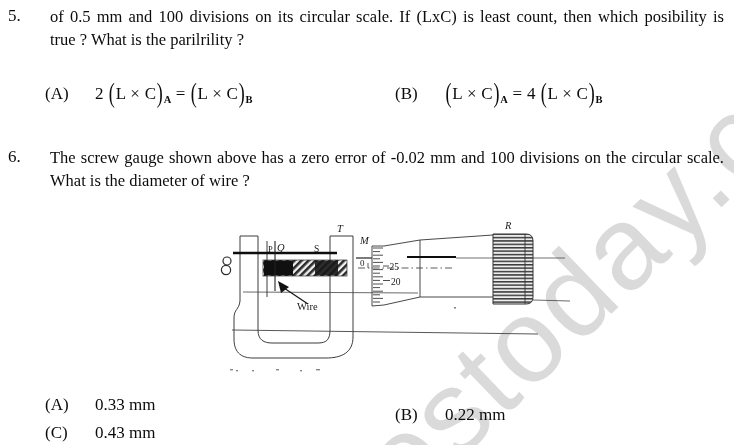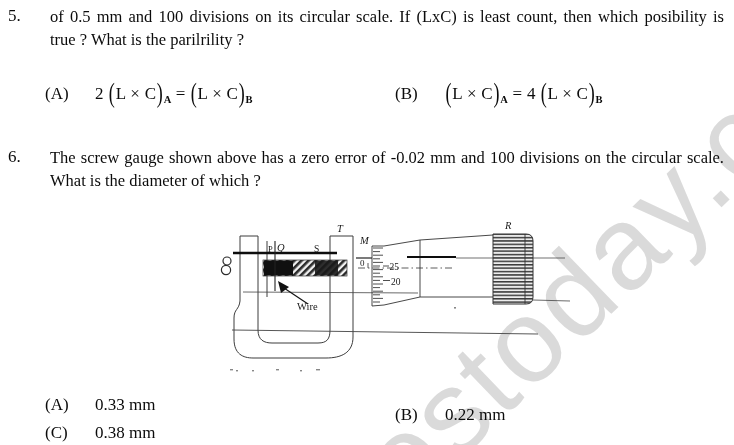--- a/index.html
+++ b/index.html
@@ -48,21 +48,21 @@
 
     <div class="opt" style="left:395px; top:83px;">
       <span class="olabel">(B)</span><span class="formula"><span></span><span class="lp">(</span><span>L × C</span><span class="lp">)</span><span class="fsub">A</span><span> = </span><span>4 </span><span class="lp">(</span><span>L × C</span><span class="lp">)</span><span class="fsub">B</span></span>
     </div>
 
 
 
     <div class="qnum" style="left:8px; top:147px;">6.</div>
     <div class="qtext" style="top:146px;">
       <div class="jline">The screw gauge shown above has a zero error of -0.02 mm and 100 divisions on the circular scale.</div>
-      <div>What is the diameter of which ?</div>
+      <div>What is the diameter of wire ?</div>
     </div>
 
     <svg viewBox="0 0 360 165" width="360" height="165" style="position:absolute; left:220px; top:213px;">
       <defs>
         <pattern id="hatchDiag" width="5" height="5" patternUnits="userSpaceOnUse" patternTransform="rotate(45)">
           <rect width="5" height="5" fill="#f2f2f2"></rect>
           <rect width="2.6" height="5" fill="#2a2a2a"></rect>
         </pattern>
         <pattern id="hatchHoriz" width="6" height="3.4" patternUnits="userSpaceOnUse">
           <rect width="6" height="3.4" fill="#ededed"></rect>
@@ -169,17 +169,17 @@
       <text x="77" y="97" font-size="10.5">Wire</text>
     </svg>
 
     <div class="opt" style="left:45px; top:395px;">
       <span class="olabel">(A)</span><span class="q6val">0.33 mm</span>
     </div>
     <div class="opt" style="left:395px; top:405px;">
       <span class="olabel">(B)</span><span class="q6val">0.22 mm</span>
     </div>
     <div class="opt" style="left:45px; top:423px;">
-      <span class="olabel">(C)</span><span class="q6val">0.38 mm</span>
+      <span class="olabel">(C)</span><span class="q6val">0.43 mm</span>
     </div>
 
   </div>
 </div>
 
 </body></html>

